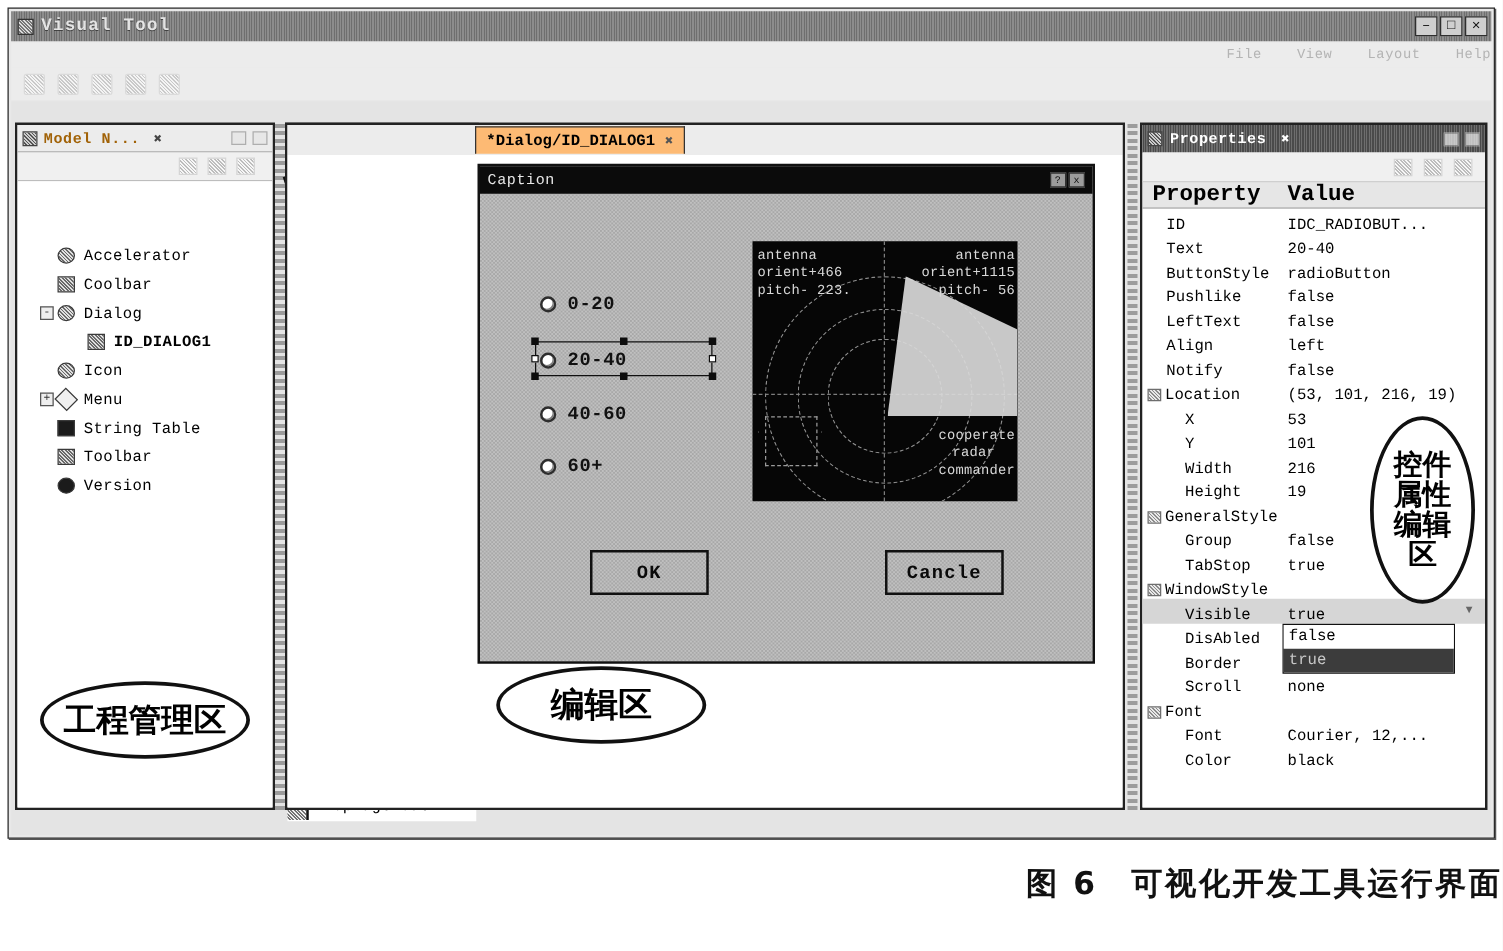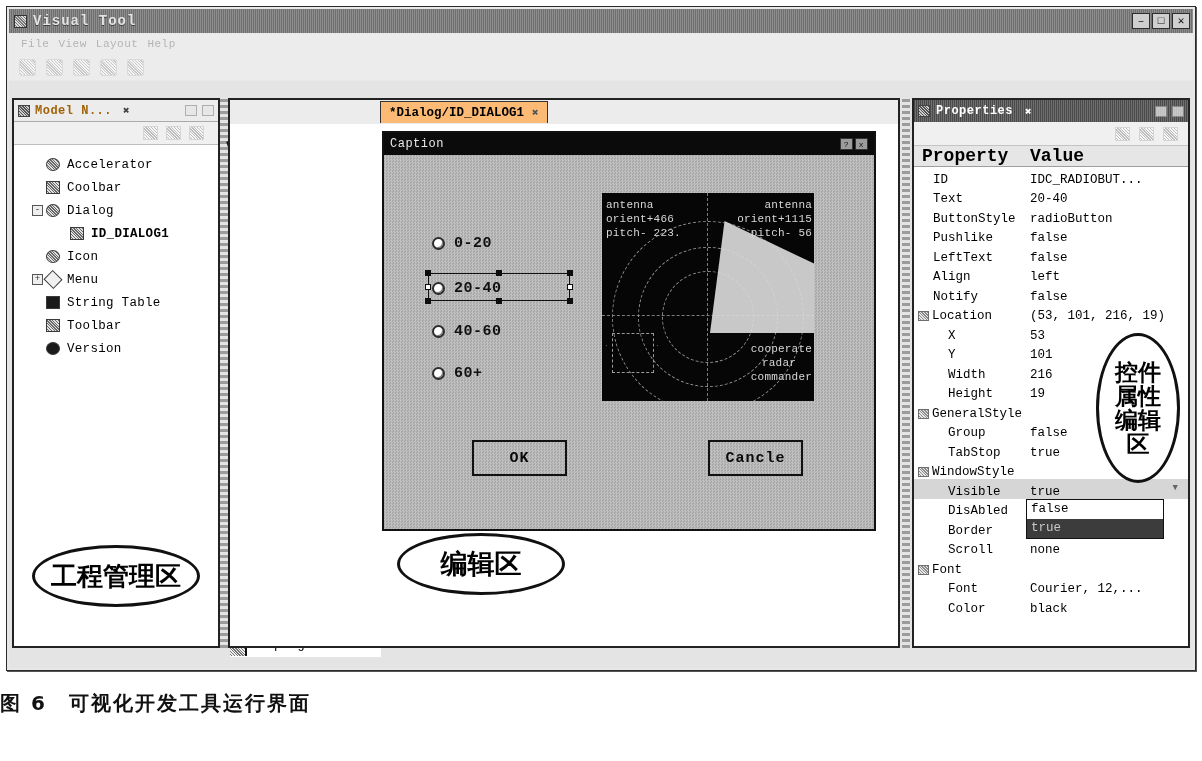--- a/index.html
+++ b/index.html
@@ -36,22 +36,23 @@
   }
   .tb-buttons { margin-left: auto; display: flex; gap: 2px; align-items:center;}
   .tb-btn {
     width: 18px; height: 16px; background: #cfcfcf; border: 1px solid #2e2e2e;
     display:flex; align-items:center; justify-content:center;
     font-size: 11px; color:#111; line-height:1;
   }
 
   .menubar {
     position: absolute; left: 2px; top: 27px; right: 2px; height: 20px;
-    background: #ececec; display: flex; align-items: center; gap: 9px;
+    background: #ececec; display: flex; align-items: center; gap: 28px;
     padding-left: 12px;
+    justify-content: flex-end;
   }
   .menu-item { font-size: 11px; color: #b4b4b4; letter-spacing: .5px; }
 
   .toolbar {
     position: absolute; left: 2px; top: 47px; right: 2px; height: 26px;
     background: #ececec; display: flex; align-items: center; gap: 10px;
     padding-left: 10px;
   }
   .tool-btn {
     width: 17px; height: 17px; opacity: .42;
@@ -85,21 +86,21 @@
     display:flex; align-items:center; justify-content:flex-end; gap:8px; padding-right:14px;
   }
   .ptool { width:15px; height:14px; opacity:.5;
     background: repeating-linear-gradient(45deg,#fff 0 1px,#8c8c8c 1px 2px);
     border:1px solid #bbb;}
 
   .pane-body { background:#fff; position:absolute; left:0; right:0; bottom:0; top:45px; overflow:hidden; }
 
   
   #model-pane { left: 12px; top: 98px; width: 208px; height: 550px; }
-  .tree { padding: 8px 0 0 6px; }
+  .tree { padding: 8px 0 0 6px; margin-top: 40px; }
   .tree-row { display:flex; align-items:center; height:23px; font-size:12.5px; color:#000; }
   .tree-row .expander {
     width:11px; height:11px; margin-right:3px; font-size:9px; line-height:9px;
     text-align:center; color:#333; flex:0 0 auto;
   }
   .tree-row .expander.box { border:1px solid #555; background:#eee; }
   .tree-row .t-icon {
     width:14px; height:13px; margin-right:7px; flex:0 0 auto;
     background: repeating-linear-gradient(45deg,#e0e0e0 0 1px,#6a6a6a 1px 2px);
     border:1px solid #3a3a3a;
@@ -254,22 +255,22 @@
     border:1px solid #111; background:#fff;
   }
   .dd-edit { height:19px; font-size:12.5px; padding-left:4px; display:flex; align-items:center; background:#fff; }
   .dd-item { height:19px; font-size:12.5px; padding-left:4px; display:flex; align-items:center;
              background:#3c3c3c; color:#c9c9c9; }
   .dd-caret { position:absolute; right:10px; top:72px; font-size:9px; color:#666; }
 
   
   .fig-caption {
     position:absolute; left:0; right:0; top:690px;
-    text-align:left; font-family:"DejaVu Sans","Liberation Sans",sans-serif;
-    font-size:20px; font-weight:bold; color:#111; letter-spacing:2px;
+    text-align:right; font-family:"DejaVu Sans","Liberation Sans",sans-serif;
+    font-size:25px; font-weight:bold; color:#111; letter-spacing:2px;
   }
 
   
   .rail { position:absolute; width:8px; top:98px; height:550px;
           background: repeating-linear-gradient(0deg,#8a8a8a 0 3px,#e4e4e4 3px 6px); opacity:.8;}
 
   .cursor-arrow {
     position:absolute; left:228px; top:140px; width:0; height:0;
     border-left:9px solid #111; border-bottom:13px solid transparent;
     transform: rotate(-18deg);

